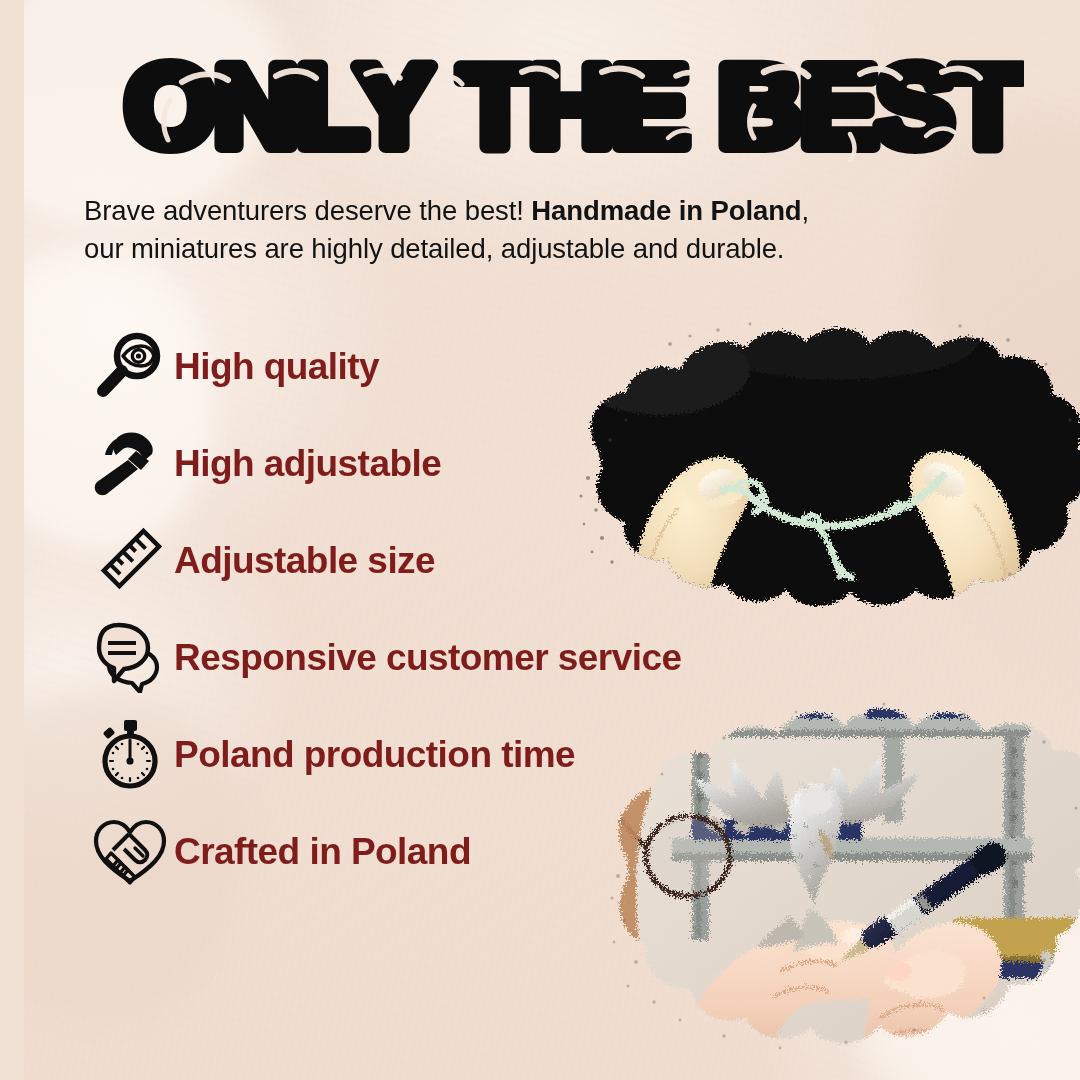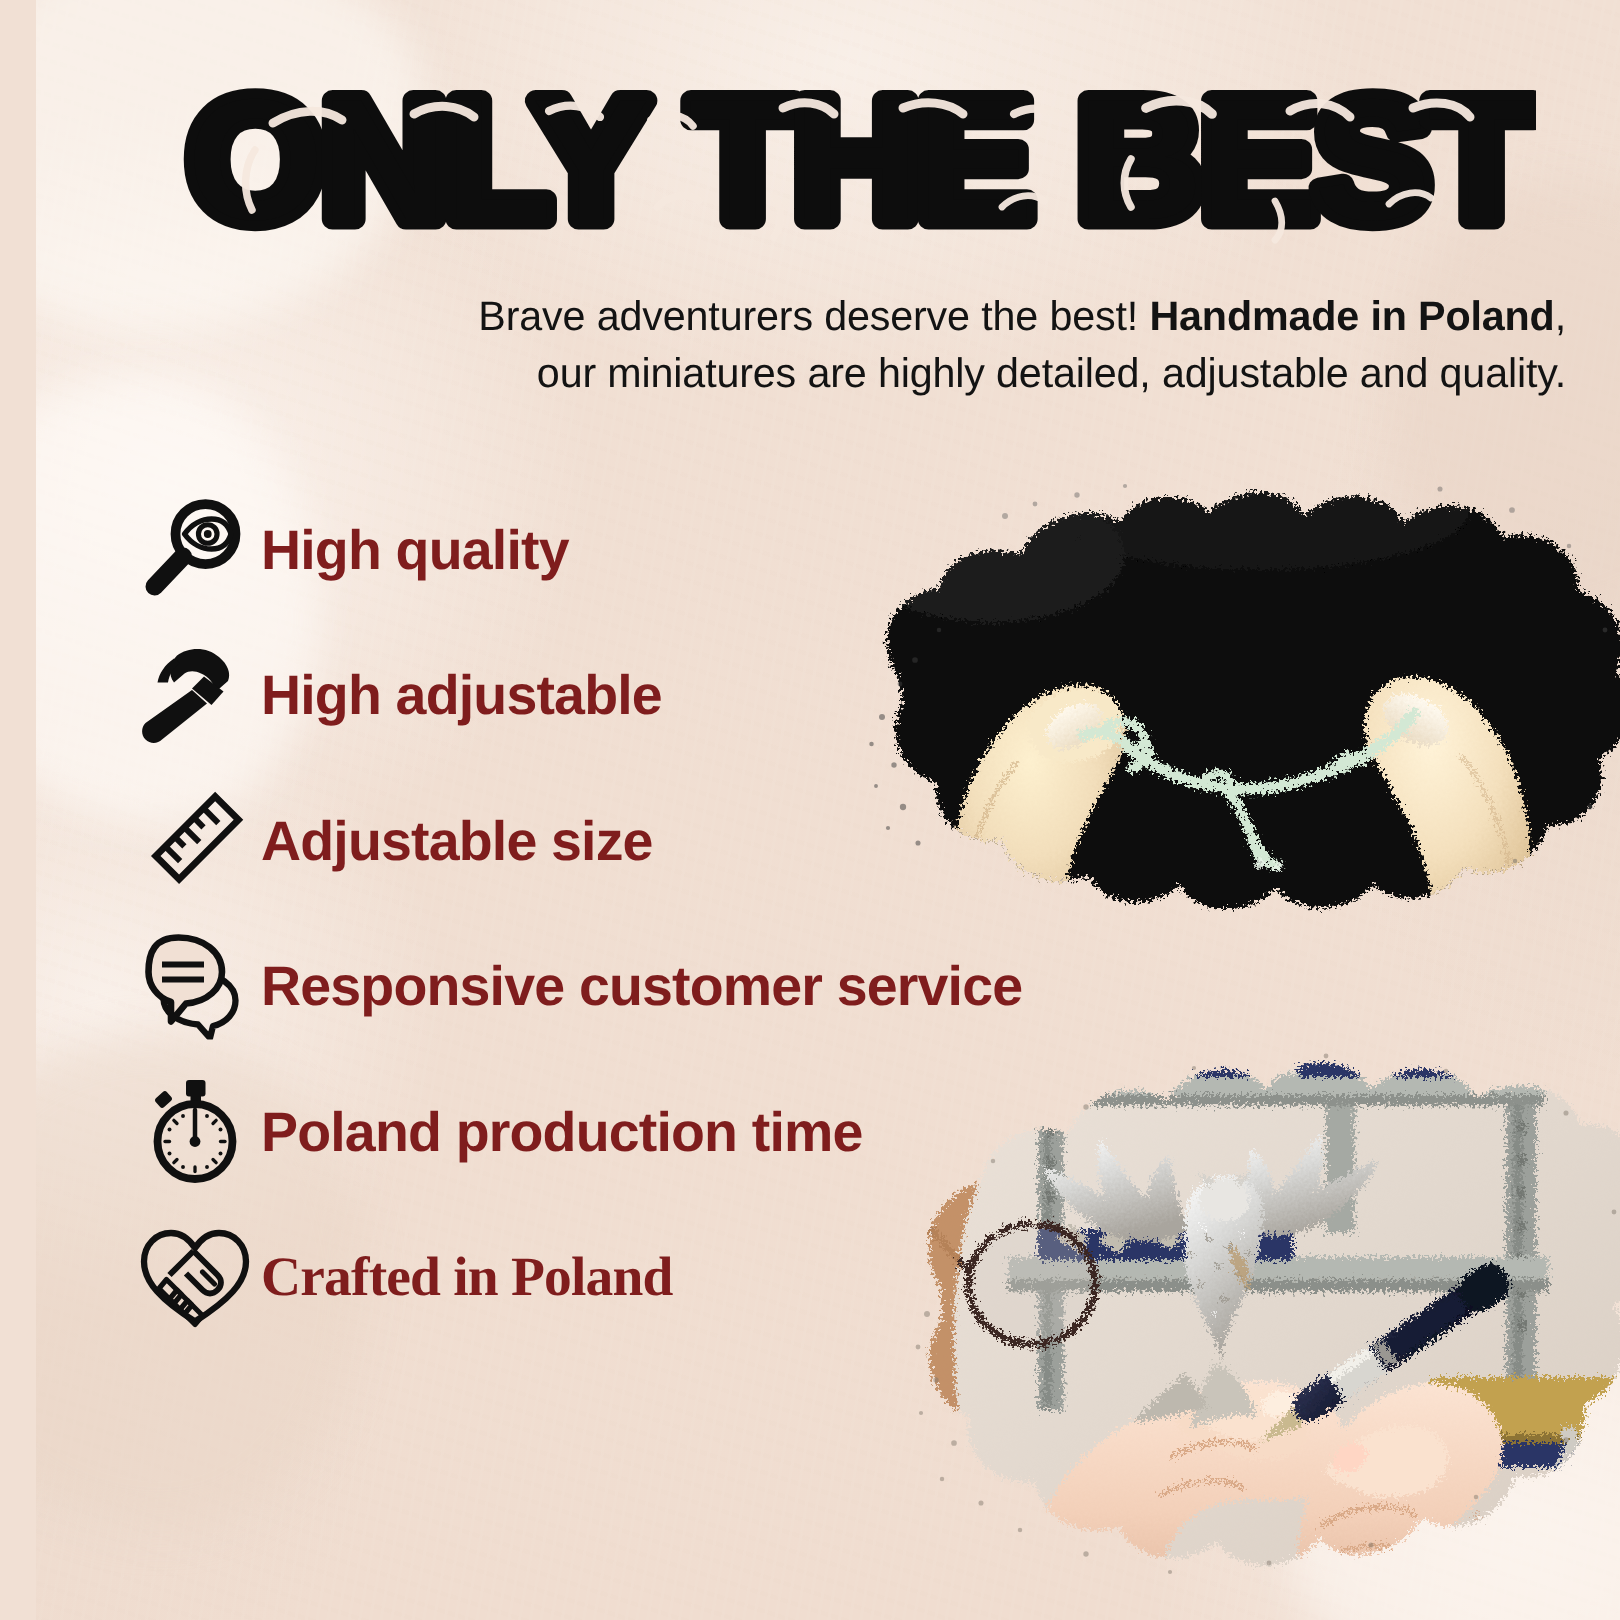--- a/index.html
+++ b/index.html
@@ -74,21 +74,21 @@
     z-index: 6;
   }
   #headline svg { display: block; margin: 0 auto; }
 
   
   #subtitle {
     position: absolute;
     left: 60px;
     right: 60px;
     top: 192px;
-    text-align: right;
+    text-align: left;
     z-index: 6;
     font-size: 27.5px;
     line-height: 38px;
     color: #131313;
     letter-spacing: -0.1px;
   }
   #subtitle b { font-weight: 700; }
 
   
   #features {
@@ -97,21 +97,21 @@
     top: 325px;
     width: 720px;
     z-index: 7;
   }
   .feature {
     display: flex;
     align-items: center;
     height: 82px;
     margin-bottom: 15px;
   }
-  .feature:last-child { margin-bottom: 0; font-family: Liberation Serif, serif; }
+  .feature:last-child { margin-bottom: 0; }
 
   .feature-icon {
     width: 88px;
     flex: 0 0 88px;
     display: flex;
     align-items: center;
     justify-content: center;
   }
   .feature-icon svg { display: block; }
 
@@ -497,21 +497,21 @@
         <path d="M756,28 C770,20 786,22 796,32" stroke-width="6"></path>
         <path d="M746,88 C752,98 752,108 746,114" stroke-width="4.5"></path>
         <path d="M838,26 C852,20 868,22 876,32" stroke-width="6"></path>
         <path d="M822,90 C830,82 842,80 850,86" stroke-width="4.5"></path>
       </g>
     </svg>
   </div>
 
   <div id="subtitle">
     <div><span>Brave adventurers deserve the best! </span><b>Handmade in Poland</b><span>,</span></div>
-    <div>our miniatures are highly detailed, adjustable and quality.</div>
+    <div>our miniatures are highly detailed, adjustable and durable.</div>
   </div>
 
   <div id="features">
 
     <div class="feature">
       <span class="feature-icon">
         <svg width="72" height="72" viewBox="0 0 72 72">
           <g stroke="#101010" fill="none">
             <circle cx="43" cy="26" r="20" stroke-width="6.5"></circle>
             <path d="M28,41 L9,61" stroke-width="12" stroke-linecap="round"></path>

